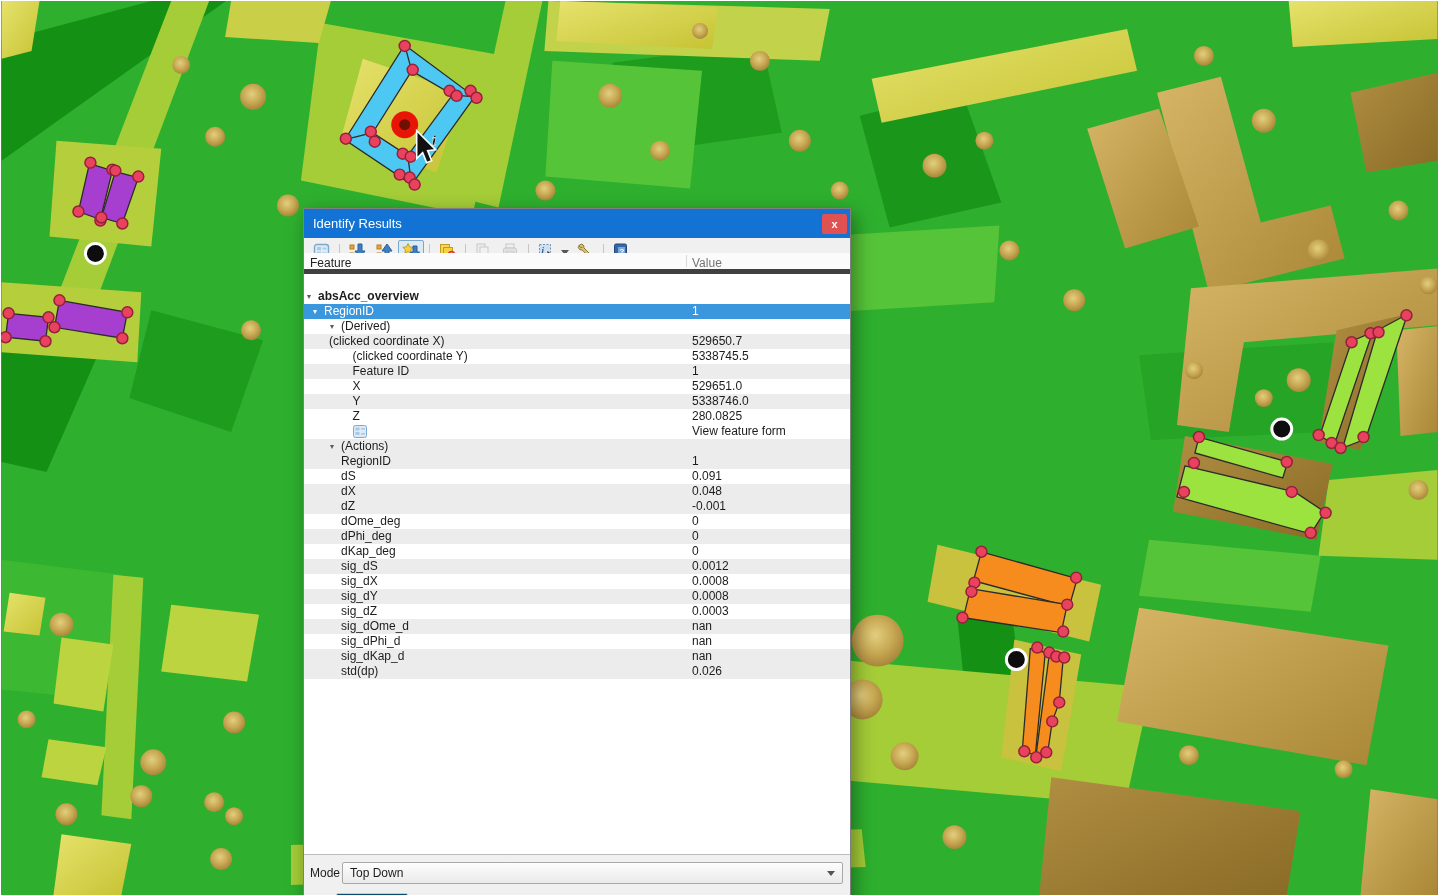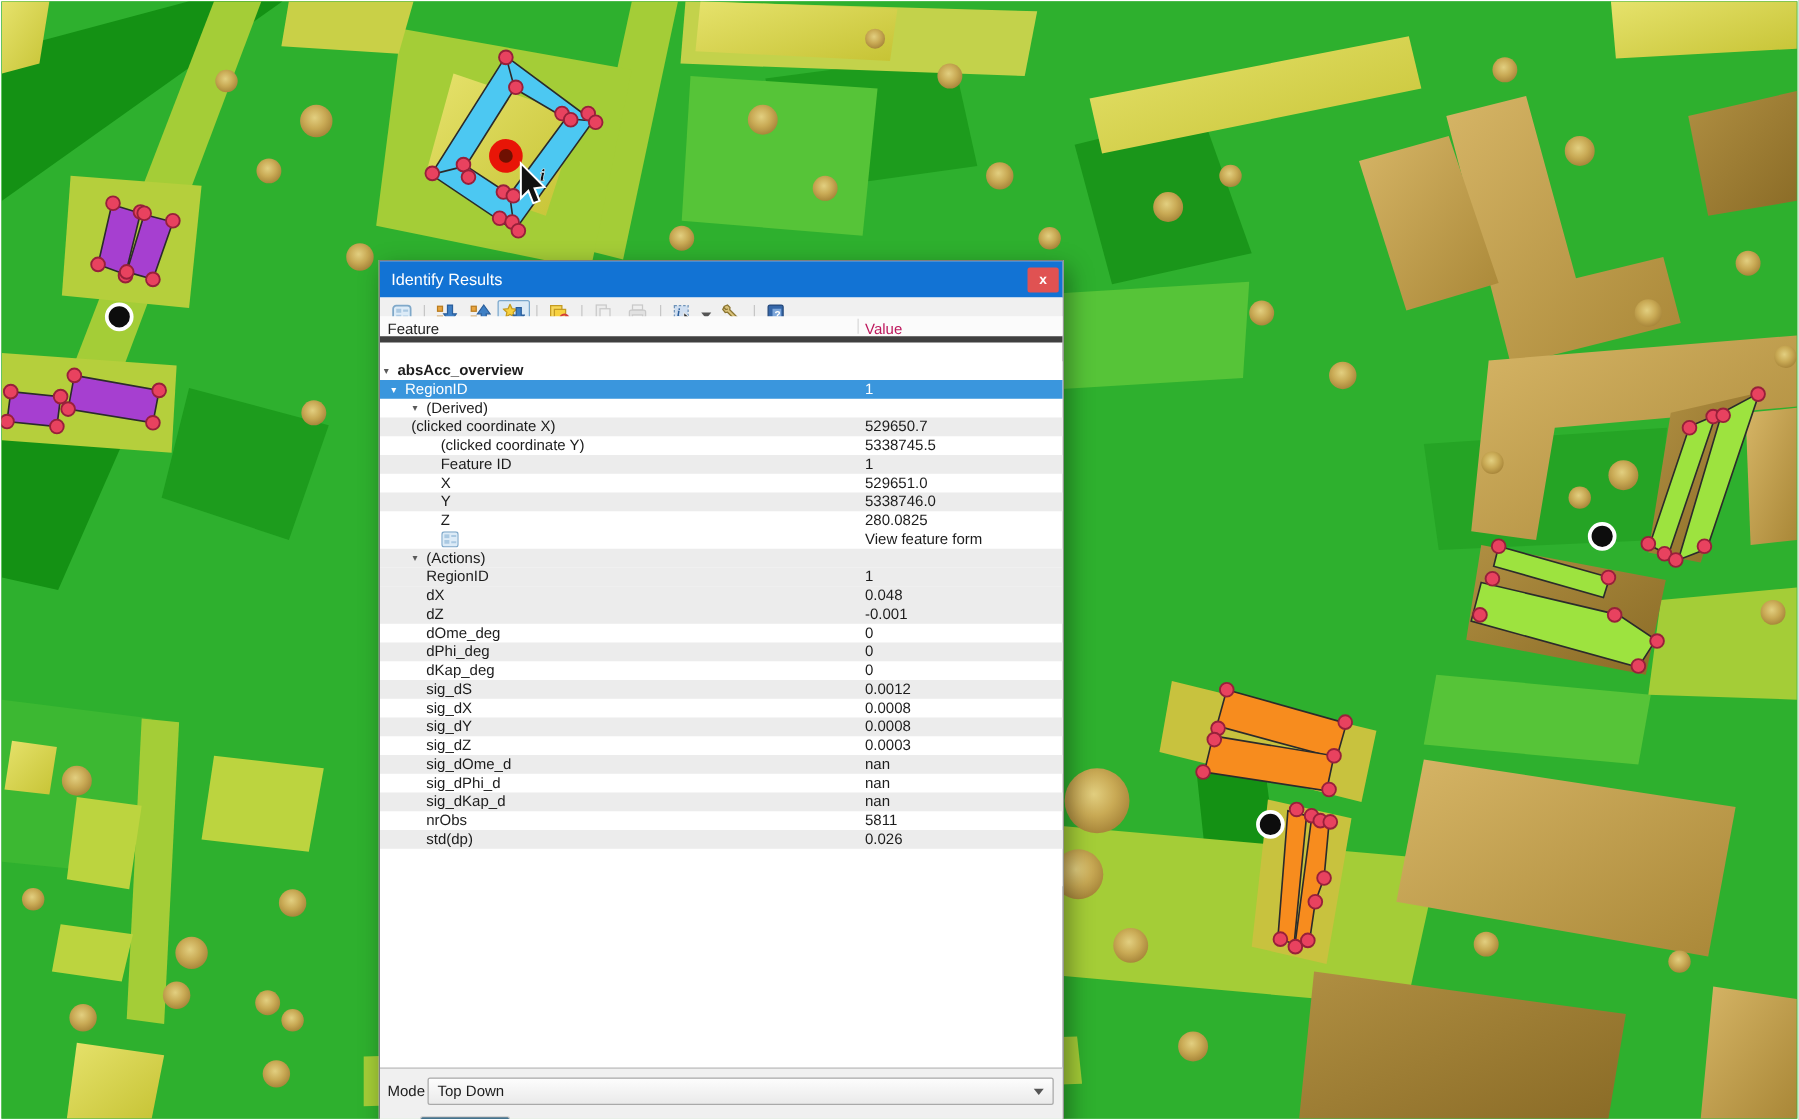--- a/index.html
+++ b/index.html
@@ -24,21 +24,21 @@
         border:1px solid transparent;border-radius:2px;margin-right:1px;}
   .tbtn.pressed{border-color:#7aa7cc;background:#dceaf5;}
   .tbtn.disabled{opacity:.45;}
   .tsep{width:1px;height:18px;background:#c6c6c6;margin:0 4px;}
   .tcaret{width:0;height:0;border-left:4px solid transparent;border-right:4px solid transparent;
           border-top:5px solid #555;margin:0 3px 0 1px;}
 
   #header{position:absolute;left:0;top:44px;right:0;height:21px;background:#fbfbfb;
           border-bottom:5px solid #404040;box-sizing:border-box;}
   #header .hfeature{position:absolute;left:6px;top:3px;color:#222;}
-  #header .hvalue{position:absolute;left:388px;top:3px;color:#be185d;}
+  #header .hvalue{position:absolute;left:388px;top:3px;color:#737373;}
   #header .hdiv{position:absolute;left:382px;top:2px;bottom:2px;width:1px;background:#d9d9d9;}
 
   #rows{position:absolute;left:0;top:80px;right:0;height:420px;background:#fff;}
   .trow{position:relative;height:15px;line-height:15px;white-space:nowrap;}
   .trow.shade{background:#ececec;}
   .trow.selected{background:#3a96dd;color:#ffffff;}
   .trow .expander{display:inline-block;width:11px;margin-left:-11px;font-size:8px;color:#5a5a5a;
                   text-align:left;vertical-align:top;}
   .trow.selected .expander{color:#ffffff;}
   .trow .cell-value{position:absolute;left:388px;top:0;}
@@ -454,20 +454,24 @@
     <span class="cell-value">View feature form</span>
   </div>
         <div class="trow shade">
     <span class="cell-feature" style="padding-left: 37px; display: inline-block;"><span class="expander">▾</span><span class="flabel-txt">(Actions)</span></span>
     <span class="cell-value"></span>
   </div>
         <div class="trow shade">
     <span class="cell-feature" style="padding-left: 37px; display: inline-block;"><span class="expander" style="visibility: hidden;">▾</span><span class="flabel-txt">RegionID</span></span>
     <span class="cell-value">1</span>
   </div>
+        <div class="trow">
+    <span class="cell-feature" style="padding-left: 37px; display: inline-block;"><span class="expander" style="visibility: hidden;">▾</span><span class="flabel-txt">dS</span></span>
+    <span class="cell-value">0.091</span>
+  </div>
         <div class="trow shade">
     <span class="cell-feature" style="padding-left: 37px; display: inline-block;"><span class="expander" style="visibility: hidden;">▾</span><span class="flabel-txt">dX</span></span>
     <span class="cell-value">0.048</span>
   </div>
         <div class="trow shade">
     <span class="cell-feature" style="padding-left: 37px; display: inline-block;"><span class="expander" style="visibility: hidden;">▾</span><span class="flabel-txt">dZ</span></span>
     <span class="cell-value">-0.001</span>
   </div>
         <div class="trow">
     <span class="cell-feature" style="padding-left: 37px; display: inline-block;"><span class="expander" style="visibility: hidden;">▾</span><span class="flabel-txt">dOme_deg</span></span>
@@ -501,24 +505,20 @@
     <span class="cell-feature" style="padding-left: 37px; display: inline-block;"><span class="expander" style="visibility: hidden;">▾</span><span class="flabel-txt">sig_dOme_d</span></span>
     <span class="cell-value">nan</span>
   </div>
         <div class="trow">
     <span class="cell-feature" style="padding-left: 37px; display: inline-block;"><span class="expander" style="visibility: hidden;">▾</span><span class="flabel-txt">sig_dPhi_d</span></span>
     <span class="cell-value">nan</span>
   </div>
         <div class="trow shade">
     <span class="cell-feature" style="padding-left: 37px; display: inline-block;"><span class="expander" style="visibility: hidden;">▾</span><span class="flabel-txt">sig_dKap_d</span></span>
     <span class="cell-value">nan</span>
-  </div>
-        <div class="trow">
-    <span class="cell-feature" style="padding-left: 37px; display: inline-block;"><span class="expander" style="visibility: hidden;">▾</span><span class="flabel-txt">nrObs</span></span>
-    <span class="cell-value">5811</span>
   </div>
         <div class="trow shade">
     <span class="cell-feature" style="padding-left: 37px; display: inline-block;"><span class="expander" style="visibility: hidden;">▾</span><span class="flabel-txt">std(dp)</span></span>
     <span class="cell-value">0.026</span>
   </div>
       </div>
 
   <div id="footer">
     <span class="flabel" style="top:11px">Mode</span>
     <div class="combo" id="mode-combo">

